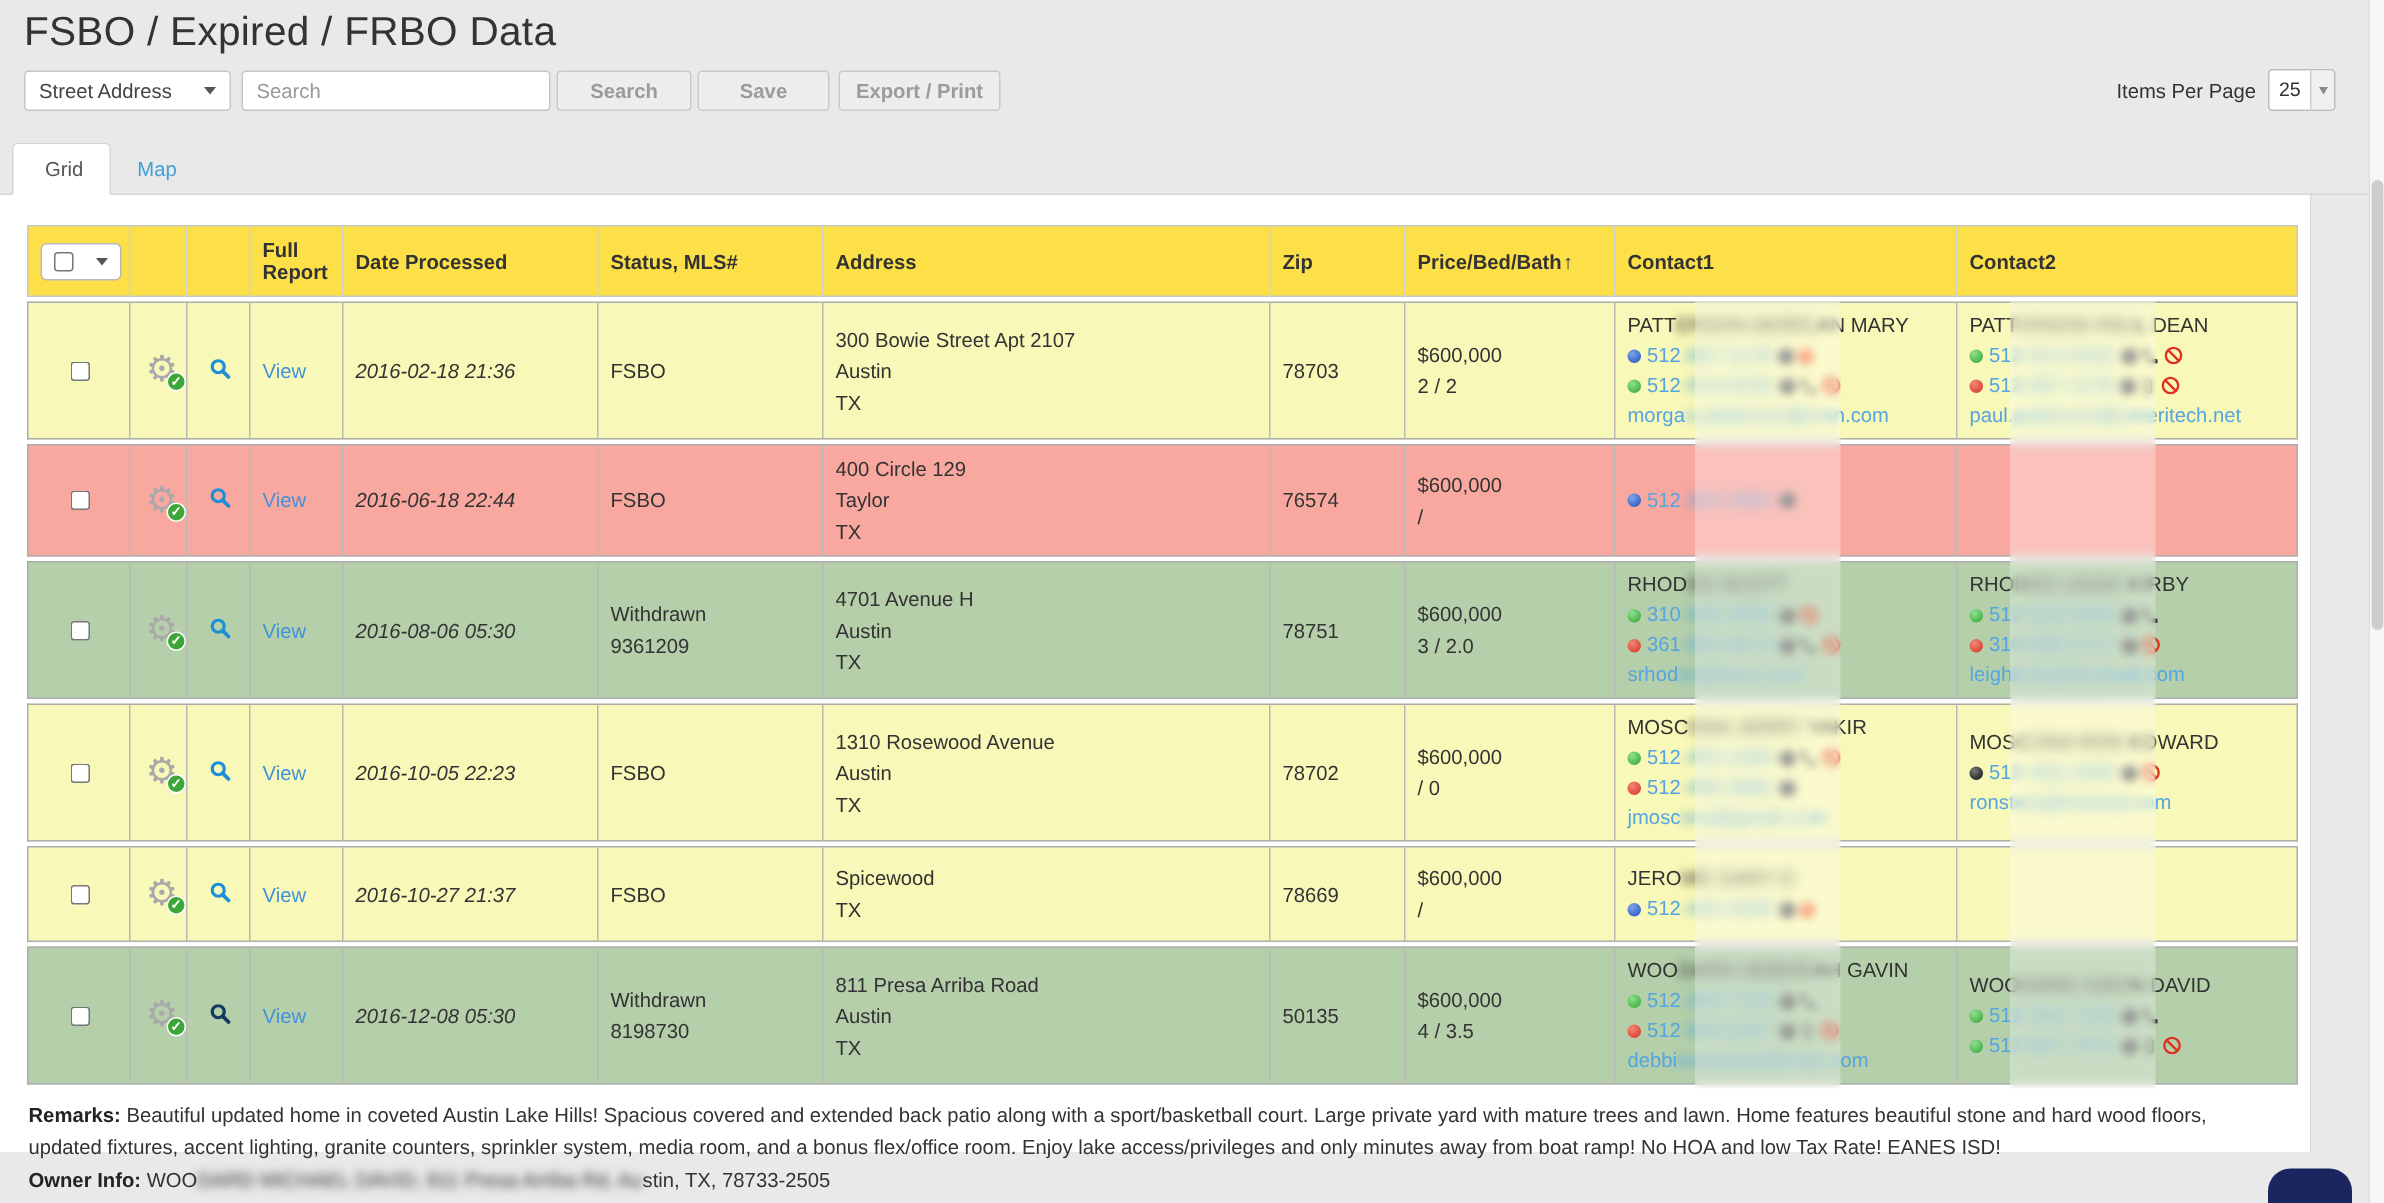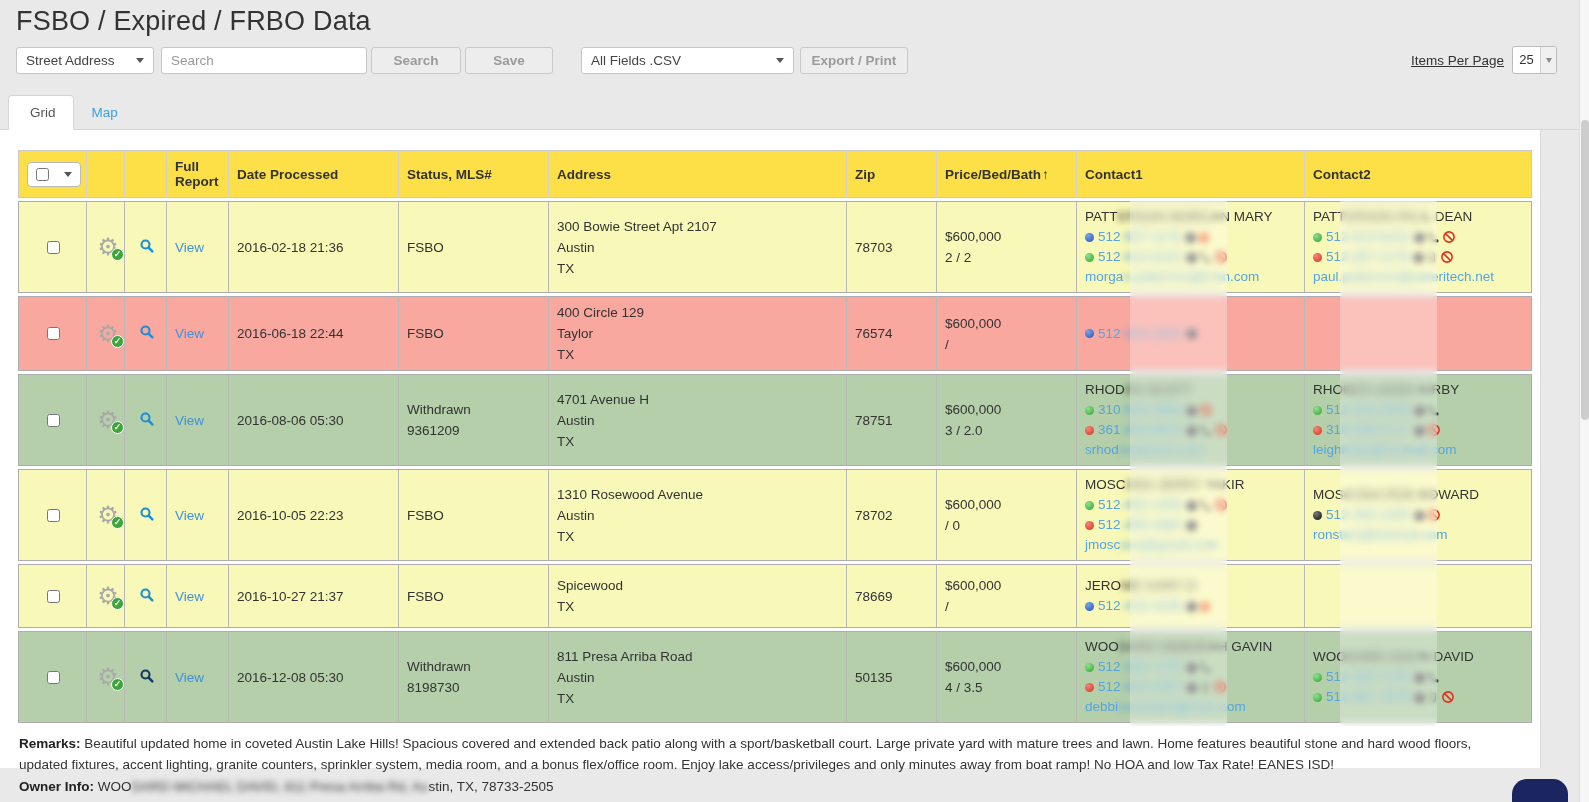--- a/index.html
+++ b/index.html
@@ -23,21 +23,21 @@
   .caret-down { width:0; height:0; border-left:4px solid transparent; border-right:4px solid transparent; border-top:5px solid #555; margin-left:8px; flex:none; }
   .tb-input {
     background:#fff; border:1px solid #c6c6c6; border-radius:3px; padding:0 9px;
     color:#444; outline:none; font-family:inherit;
   }
   .tb-input::placeholder { color:#999; }
   .tb-btn {
     background:#ededed; border:1px solid #c9c9c9; border-radius:3px;
     color:#9b9b9b; font-weight:bold; text-align:center; line-height:25px; cursor:default;
   }
-  .ipp-label { font-size:13.5px; color:#333; margin-right:8px;text-decoration:underline; }
+  .ipp-label { font-size:13.5px; color:#333; margin-right:8px; }
   .ipp-select { display:flex; height:28px; border:1px solid #bdbdbd; border-radius:3px; background:#fff; overflow:hidden; }
   .ipp-val { width:27px; text-align:center; line-height:26px; font-size:13px; color:#333; }
   .ipp-caretbox { width:16px; background:#f0f0f0; border-left:1px solid #cfcfcf; display:flex; align-items:center; justify-content:center; }
   .ipp-caretbox .caret-down { margin:0; border-top-color:#888; border-left-width:3.5px; border-right-width:3.5px; }
   
   .tabbar { margin-top:21px; padding-left:8px; border-bottom:1px solid #d5d5d5; height:35px; display:flex; align-items:flex-end; }
   .tab { font-size:13.5px; padding:9px 17px; border-radius:4px 4px 0 0; margin-bottom:-1px; cursor:default; }
   .tab.active { background:#fff; border:1px solid #d5d5d5; border-bottom:1px solid #fff; color:#555;padding-left:21px; }
   .tab.inactive { color:#3fa0da; border:1px solid transparent; }
   
@@ -52,21 +52,21 @@
   table.grid th:first-child { border-left:1px solid #c9c9c9; }
   table.grid th:last-child { border-right:1px solid #c9c9c9; }
   table.grid td {
     font-size:13.5px; color:#333; padding:5px 8px; vertical-align:middle;
     border-top:1px solid #adadad; border-bottom:1px solid #adadad; border-left:1px solid #b9b9b9;
   }
   table.grid td:first-child { border-left:1px solid #adadad; }
   table.grid td:last-child { border-right:1px solid #adadad; }
   td.c-center { text-align:center; }
   .addr-line, .status-line, .price-line { line-height:21px; }
-  .date-cell { font-size:14px; }
+  .date-cell { font-size:14px;font-style:italic; }
   a.viewlink { color:#4192d9; text-decoration:none; font-size:13.5px; cursor:pointer; }
   
   .hdr-checkbtn { display:inline-flex; align-items:center; background:#fff; border:1px solid #b9b9b9; border-radius:4px; padding:5px 8px; }
   .hdr-checkbtn input { margin:0 7px 0 0; }
   .sortarrow { font-weight:bold; margin-left:1px; }
   
   .gearwrap { position:relative; display:inline-block; width:26px; height:26px; }
   .gearglyph { font-size:24px; color:#a9a9a9; line-height:26px; filter:blur(0.4px); }
   .gearbadge { position:absolute; right:-3px; bottom:-1px; width:13px; height:13px; background:#3da639; border:1px solid #fff; border-radius:50%; color:#fff; font-size:9px; line-height:11px; text-align:center; font-weight:bold; }
   
@@ -102,24 +102,20 @@
 <div class="tophead">
   <h1 class="page-title">FSBO / Expired / FRBO Data</h1>
   <div class="toolbar">
     <div class="ctrl fakeselect" style="width:138px;">
       <span>Street Address</span>
       <span class="caret-down"></span>
     </div>
     <input class="ctrl tb-input" style="width: 206px; margin-left: 7px;" placeholder="Search">
     <div class="ctrl tb-btn" style="width:90px; margin-left:4px;">Search</div>
     <div class="ctrl tb-btn" style="width:88px; margin-left:4px;">Save</div>
-    <div class="ctrl fakeselect" style="width:213px; margin-left:28px;">
-      <span>All Fields .CSV</span>
-      <span class="caret-down"></span>
-    </div>
     <div class="ctrl tb-btn" style="width:108px; margin-left:6px;">Export / Print</div>
     <div style="flex:1"></div>
     <span class="ipp-label">Items Per Page</span>
     <div class="ipp-select" style="margin-right:16px;">
       <span class="ipp-val">25</span>
       <span class="ipp-caretbox">
           <span class="caret-down"></span>
         </span>
     </div>
   </div>

